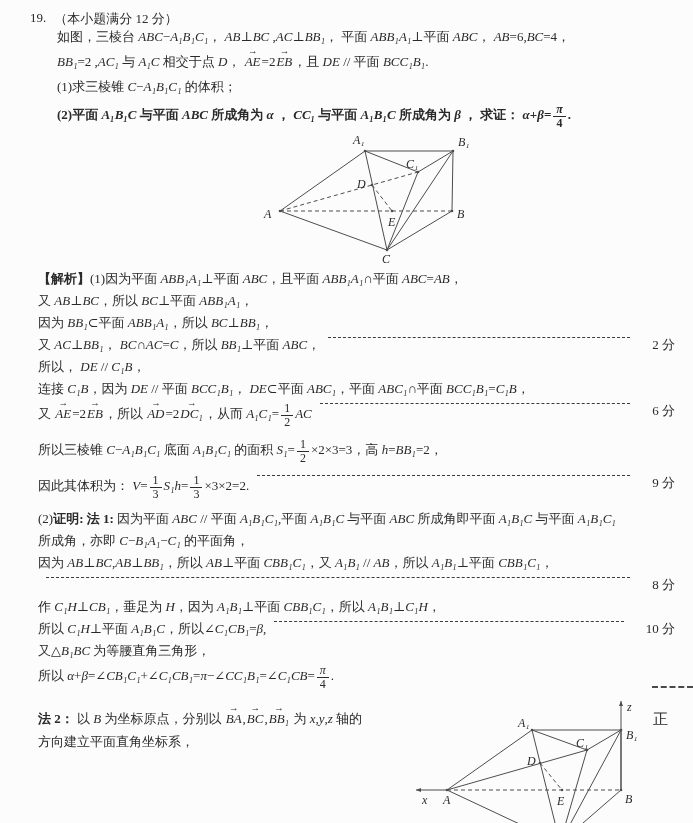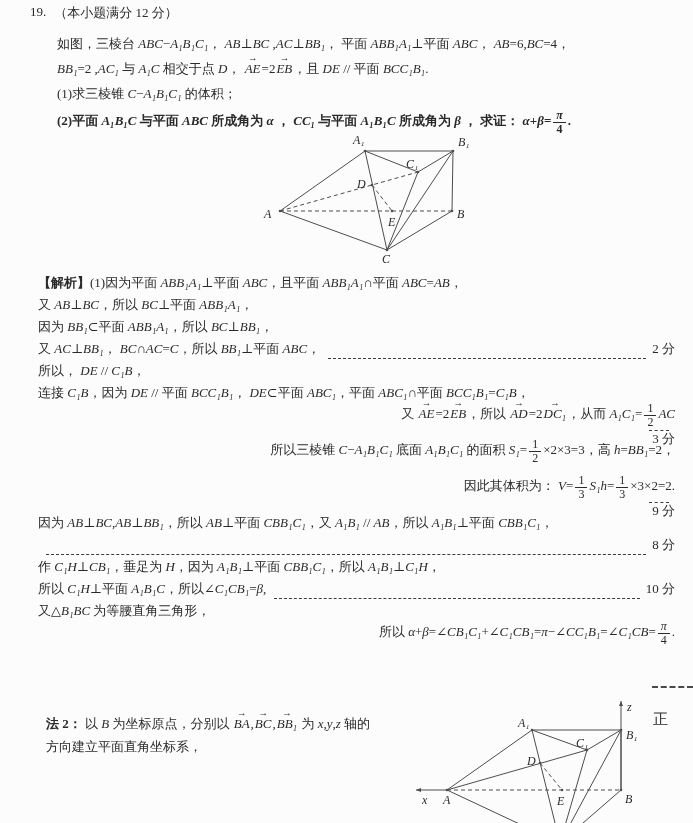--- a/index.html
+++ b/index.html
@@ -3,33 +3,33 @@
 <meta charset="utf-8">
 <style>
   html,body{margin:0;padding:0;}
   .page{
     position:relative;width:693px;height:823px;overflow:hidden;
     font-family:"Liberation Serif","DejaVu Serif",serif;
     font-size:13px;
   }
   i{font-style:italic;}
   b{font-weight:bold;}
-  .phead{position:absolute;left:30px;top:4px;display:flex;gap:8px;white-space:nowrap;}
+  .phead{position:absolute;left:30px;top:10px;display:flex;gap:8px;white-space:nowrap;}
   .pbody{position:absolute;left:57px;top:28px;width:616px;}
-  .sline{display:flex;align-items:flex-end;white-space:nowrap;overflow:visible;}
+  .sline{display:flex;align-items:flex-start;white-space:nowrap;overflow:visible;}
   .pbody .sline{height:25px;}
   .pbody .sline.tall{height:33px;font-weight:bold;}
   .sol{position:absolute;left:38px;top:270px;width:637px;}
   .sol .sline{height:22px;}
-  .sol .sline.tall{height:36px;flex-direction:column;}
+  .sol .sline.tall{height:36px;}
   .m2{position:absolute;left:38px;top:710px;width:360px;}
-  .m2 .sline{height:23px;margin-left:8px;}
+  .m2 .sline{height:23px;}
   .tx{white-space:nowrap;}
   .leader{flex:1;border-top:1.7px dashed #3c3c3c;margin:0 6px 0 8px;transform:translateY(1px);min-width:20px;}
-  .score{white-space:nowrap;}
+  .score{white-space:nowrap;margin-left:16px;}
   .vec{position:relative;display:inline-block;padding:0 1px;}
   .vec::before{content:"→";position:absolute;left:0;right:0;top:-0.75em;font-size:0.72em;text-align:center;line-height:1;}
   .frac{display:inline-flex;flex-direction:column;vertical-align:middle;text-align:center;font-size:0.92em;line-height:1.08;margin:0 2px;}
   .frac .fn{border-bottom:1px solid #2a2a2a;padding:0 3px;display:block;}
   .frac .fd{padding:0 3px;display:block;}
   .fig{position:absolute;}
   #fig1{left:240px;top:130px;}
   #fig2{left:402px;top:693px;}
   .margin-dash{position:absolute;left:652px;top:686px;width:41px;border-top:2px dashed #4a4a4a;}
   .margin-note{position:absolute;left:653px;top:710px;font-size:15px;}
@@ -114,38 +114,44 @@
       </div>
       <div class="sline">
         <span class="tx">连接 <i>C₁B</i>，因为 <i>DE</i> // 平面 <i>BCC₁B₁</i>， <i>DE</i>⊂平面 <i>ABC₁</i>，平面 <i>ABC₁</i>∩平面 <i>BCC₁B₁</i>=<i>C₁B</i>，</span>
       </div>
       <div class="sline tall">
         <span class="tx">又 <span class="vec"><i>AE</i></span>=2<span class="vec"><i>EB</i></span>，所以 <span class="vec"><i>AD</i></span>=2<span class="vec"><i>DC₁</i></span>，从而 <i>A₁C₁</i>=<span class="frac">
             <span class="fn">1</span>
             <span class="fd">2</span>
           </span><i>AC</i></span>
         <span class="leader"></span>
-        <span class="score">3 分</span>
+        <span class="score">6 分</span>
       </div>
       <div class="sline tall">
         <span class="tx">所以三棱锥 <i>C</i>−<i>A₁B₁C₁</i> 底面 <i>A₁B₁C₁</i> 的面积 <i>S₁</i>=<span class="frac">
             <span class="fn">1</span>
             <span class="fd">2</span>
           </span>×2×3=3，高 <i>h</i>=<i>BB₁</i>=2，</span>
       </div>
       <div class="sline tall">
         <span class="tx">因此其体积为： <i>V</i>=<span class="frac">
             <span class="fn">1</span>
             <span class="fd">3</span>
           </span><i>S₁h</i>=<span class="frac">
             <span class="fn">1</span>
             <span class="fd">3</span>
           </span>×3×2=2.</span>
         <span class="leader"></span>
         <span class="score">9 分</span>
+      </div>
+      <div class="sline">
+        <span class="tx">(2)<b>证明: 法 1: </b>因为平面 <i>ABC</i> // 平面 <i>A₁B₁C₁</i>,平面 <i>A₁B₁C</i> 与平面 <i>ABC</i> 所成角即平面 <i>A₁B₁C</i> 与平面 <i>A₁B₁C₁</i></span>
+      </div>
+      <div class="sline">
+        <span class="tx">所成角，亦即 <i>C</i>−<i>B₁A₁</i>−<i>C₁</i> 的平面角，</span>
       </div>
       <div class="sline">
         <span class="tx">因为 <i>AB</i>⊥<i>BC</i>,<i>AB</i>⊥<i>BB₁</i>，所以 <i>AB</i>⊥平面 <i>CBB₁C₁</i>，又 <i>A₁B₁</i> // <i>AB</i>，所以 <i>A₁B₁</i>⊥平面 <i>CBB₁C₁</i>，</span>
       </div>
       <div class="sline">
         <span class="leader"></span>
         <span class="score">8 分</span>
       </div>
       <div class="sline">
         <span class="tx">作 <i>C₁H</i>⊥<i>CB₁</i>，垂足为 <i>H</i>，因为 <i>A₁B₁</i>⊥平面 <i>CBB₁C₁</i>，所以 <i>A₁B₁</i>⊥<i>C₁H</i>，</span>

